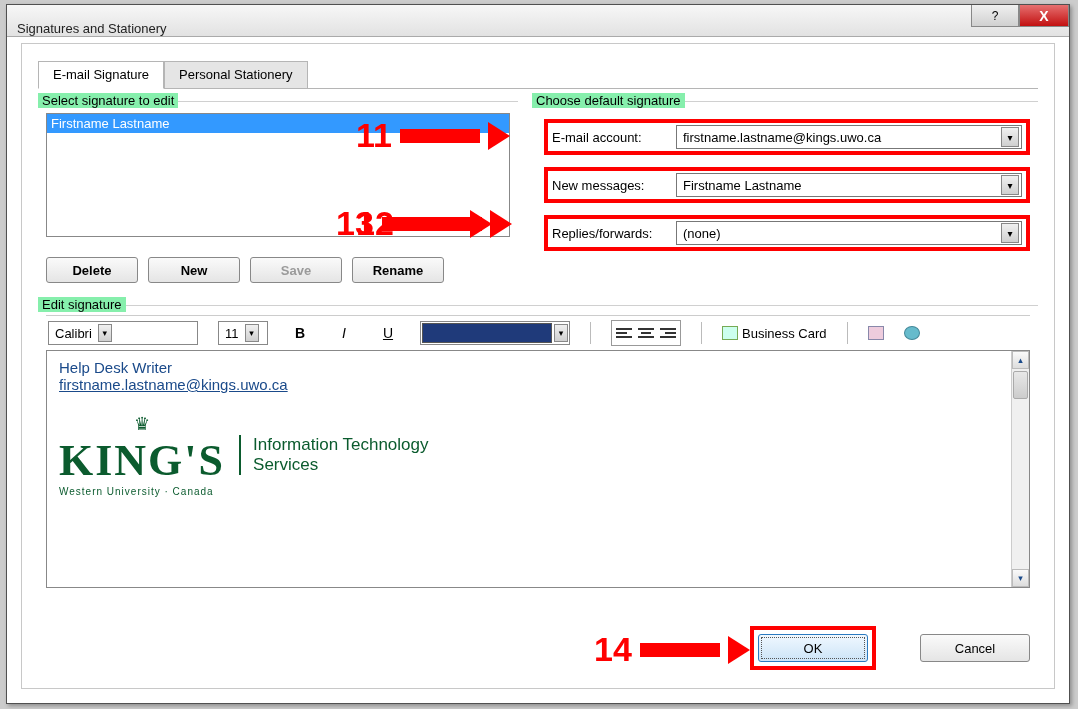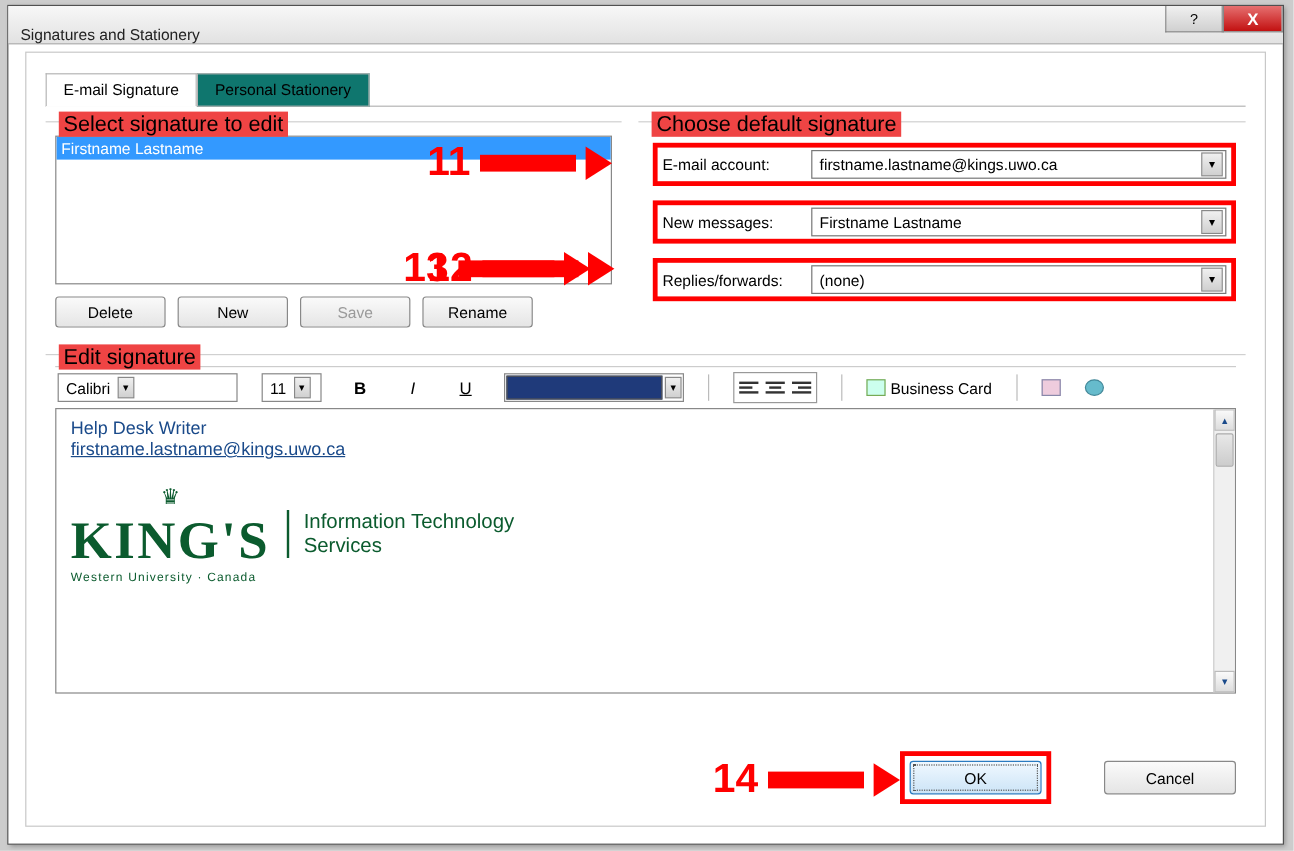--- a/index.html
+++ b/index.html
@@ -62,21 +62,21 @@
   padding: 16px;
 }
 .tabstrip {
   display: flex;
   height: 28px;
   margin-bottom: 0;
 }
 .tab {
   padding: 5px 14px 4px;
   border: 1px solid #b5b5b5;
-  background: #0f766e;
+  background: #e5e5e5;
   font-size: 13px;
   position: relative;
   top: 1px;
 }
 .tab.active {
   background: #fff;
   border-bottom: 1px solid #fff;
   z-index: 2;
 }
 .tabcontent {
@@ -87,24 +87,24 @@
   display: flex;
   gap: 14px;
 }
 .groupbox {
   position: relative;
   padding: 12px 8px 8px;
 }
 .groupbox-label {
   position: absolute;
   top: -8px;
-  left: 11px;
-  background: #ef4444;
+  left: 0;
+  background: #86efac;
   padding: 0 4px;
-  font-size: 18px;
+  font-size: 13px;
 }
 .hr {
   border: none;
   border-top: 1px solid #d0d0d0;
   margin: 0;
   position: absolute;
   top: 0;
   left: 0;
   right: 0;
 }
@@ -116,21 +116,22 @@
 }
 .sig-list-item {
   background: #3399ff;
   color: #fff;
   padding: 2px 4px;
   font-size: 13px;
 }
 .btnrow {
   display: flex;
   gap: 10px;
-  margin-top: 10px;
+  margin-top: 20px;
+  font-weight: bold;
 }
 .btn {
   min-width: 92px;
   height: 26px;
   border: 1px solid #888;
   background: linear-gradient(#fafafa,#e5e5e5);
   border-radius: 3px;
   display: inline-flex;
   align-items: center;
   justify-content: center;

